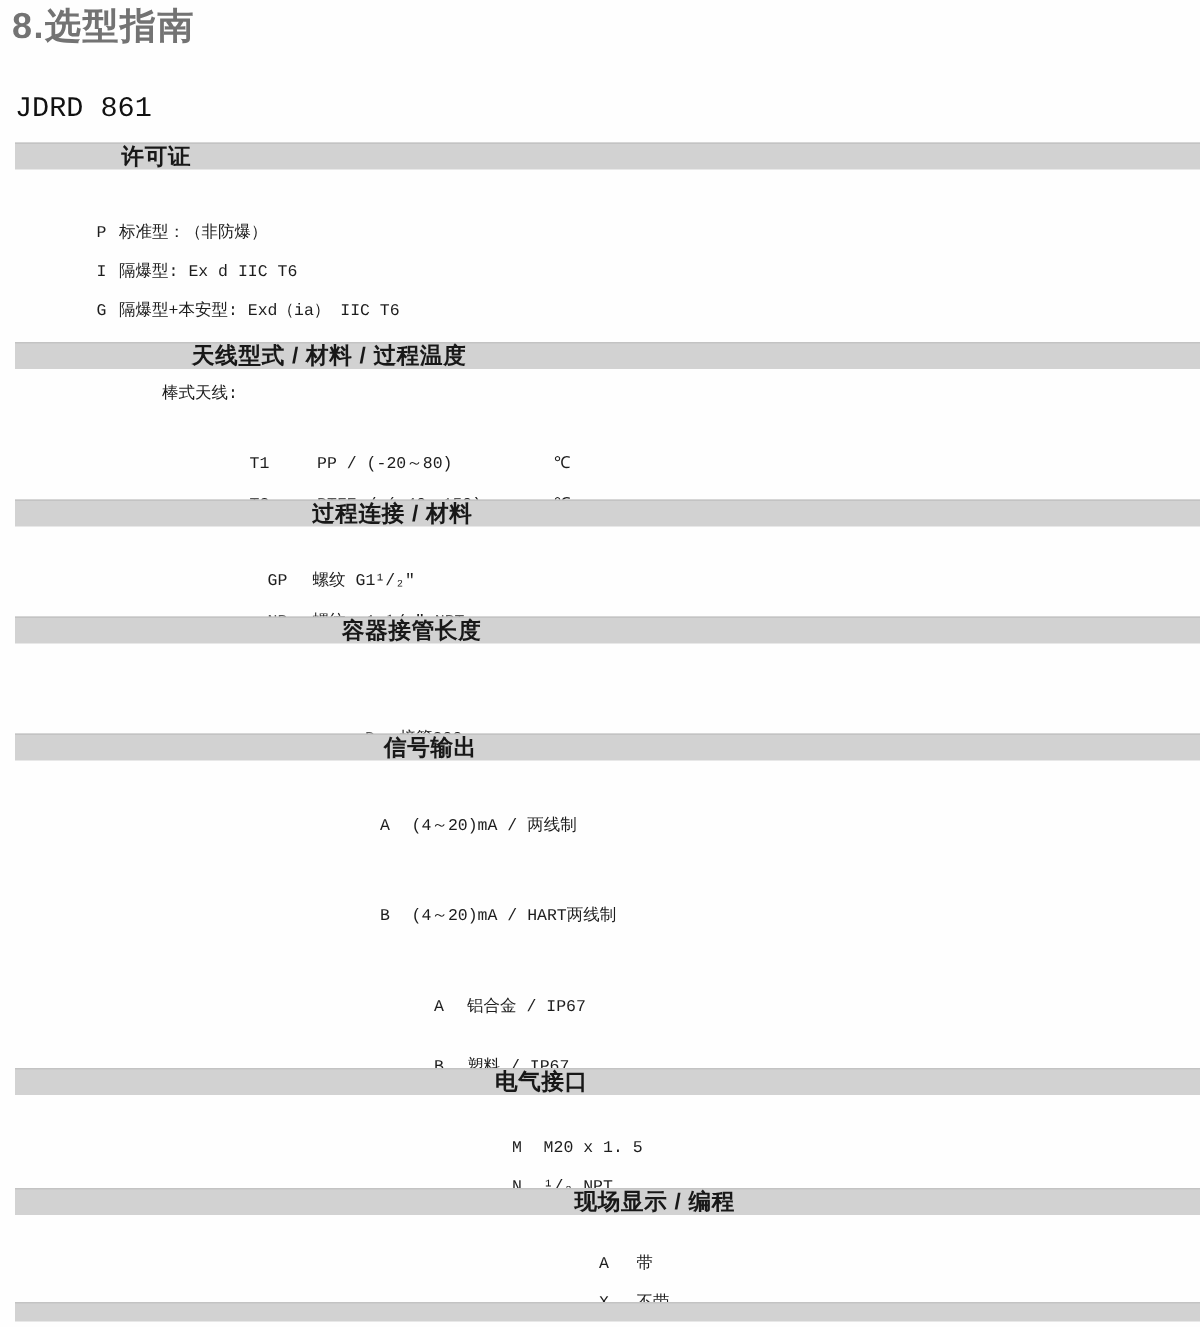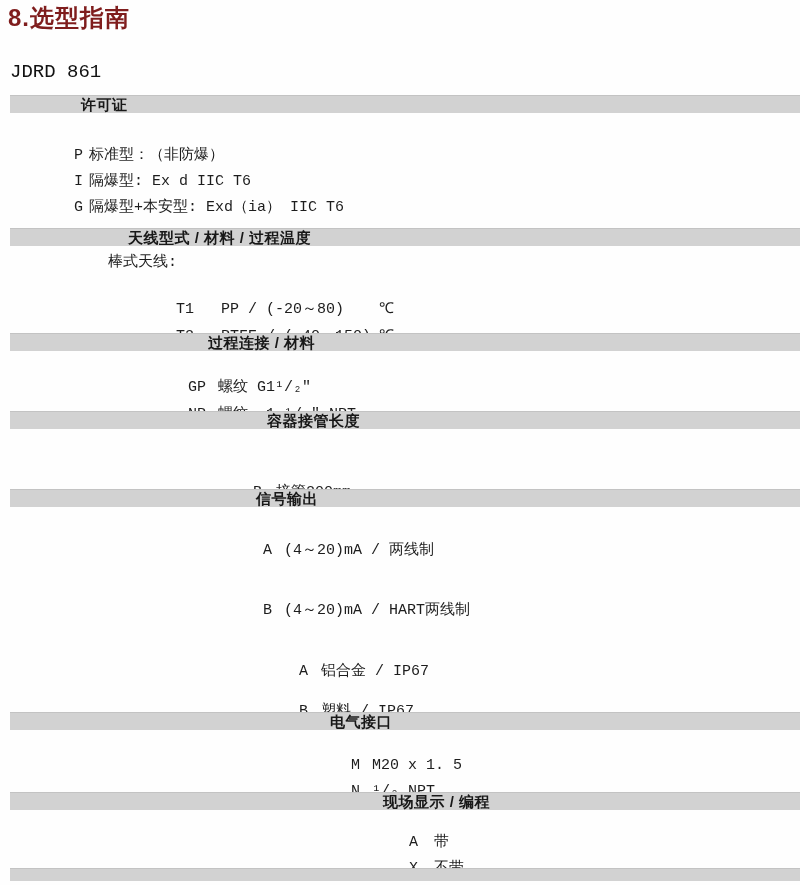--- a/index.html
+++ b/index.html
@@ -8,41 +8,41 @@
     width:800px;height:885px;
     background:#fefefe;
     overflow:hidden;
     font-family:"Liberation Mono","DejaVu Sans Mono",monospace;
     color:#1d1d1d;
   }
   .title{
     position:absolute;left:8px;top:4px;
     font-family:"Liberation Sans","DejaVu Sans",sans-serif;
     font-weight:bold;font-size:24px;line-height:28px;
-    color:#7f1d1d;letter-spacing:1px;
+    color:#737373;letter-spacing:1px;
   }
   .model{
     position:absolute;left:10px;top:62px;
     font-size:19px;line-height:20px;color:#111;
   }
   .bar{
     position:absolute;left:10px;width:780px;height:17px;
     background:#d2d2d2;
     border-top:1px solid #c3c3c3;
     display:flex;align-items:center;padding-left:48px;
   }
   .bar .label{
     font-family:"Liberation Sans","DejaVu Sans",sans-serif;
     font-weight:bold;font-size:15px;line-height:16px;
     color:#181818;letter-spacing:0.5px;
     white-space:pre;
   }
   .row{
     position:absolute;
-    font-size:15px;line-height:18px;
+    font-size:11px;line-height:18px;
     white-space:pre;color:#1d1d1d;
   }
   .code{display:inline-block;}
   .w-s1{width:15px;}
   .w-s2{width:45px;}
   .w-s3{width:30px;}
   .w-s4{width:23px;}
   .w-s5{width:21px;}
   .w-s6{width:22px;}
   .w-s7{width:21px;}
@@ -85,21 +85,21 @@
     <span class="label" style="padding-left:128px;margin-left:22px;">过程连接 / 材料</span>
   </div>
   <div class="row" style="top:361px;left:152px;">
     <span class="code w-s3">GP</span><span>螺纹 G1¹/₂″</span>
   </div>
   <div class="row" style="top:388px;left:152px;">
     <span class="code w-s3">NP</span><span>螺纹  1 ¹/₂″ NPT</span>
   </div>
 
   <div class="bar" style="top:411px;">
-    <span class="label" style="padding-left:170px;margin-left:39px;">容器接管长度</span>
+    <span class="label" style="padding-left:170px;">容器接管长度</span>
   </div>
   <div class="row" style="top:466px;left:217px;">
     <span class="code w-s4">B</span><span>接管200mm</span>
   </div>
 
   <div class="bar" style="top:489px;text-align:center;">
     <span class="label" style="padding-left:198px;">信号输出</span>
   </div>
   <div class="row" style="top:524px;left:227px;">
     <span class="code w-s5">A</span><span>(4～20)mA / 两线制</span>

